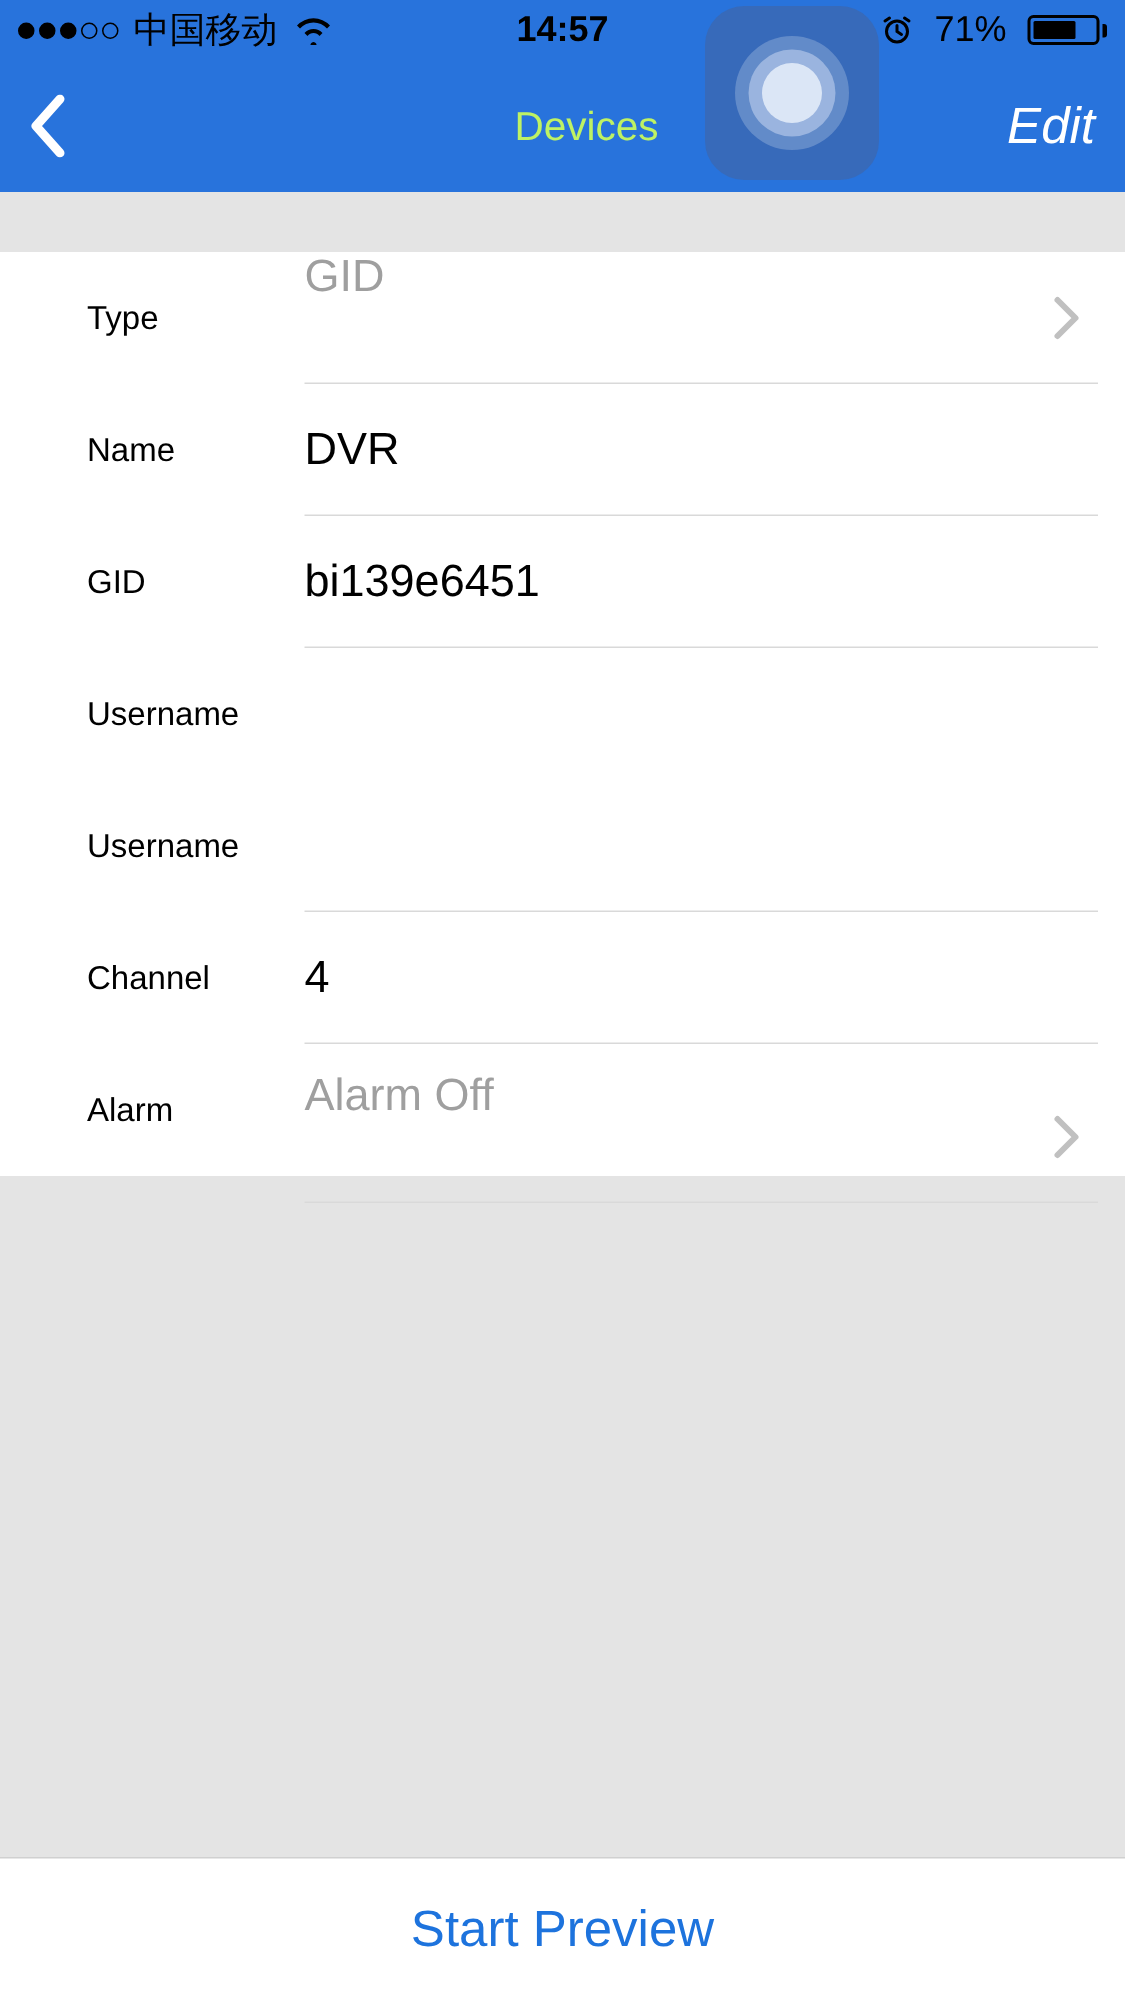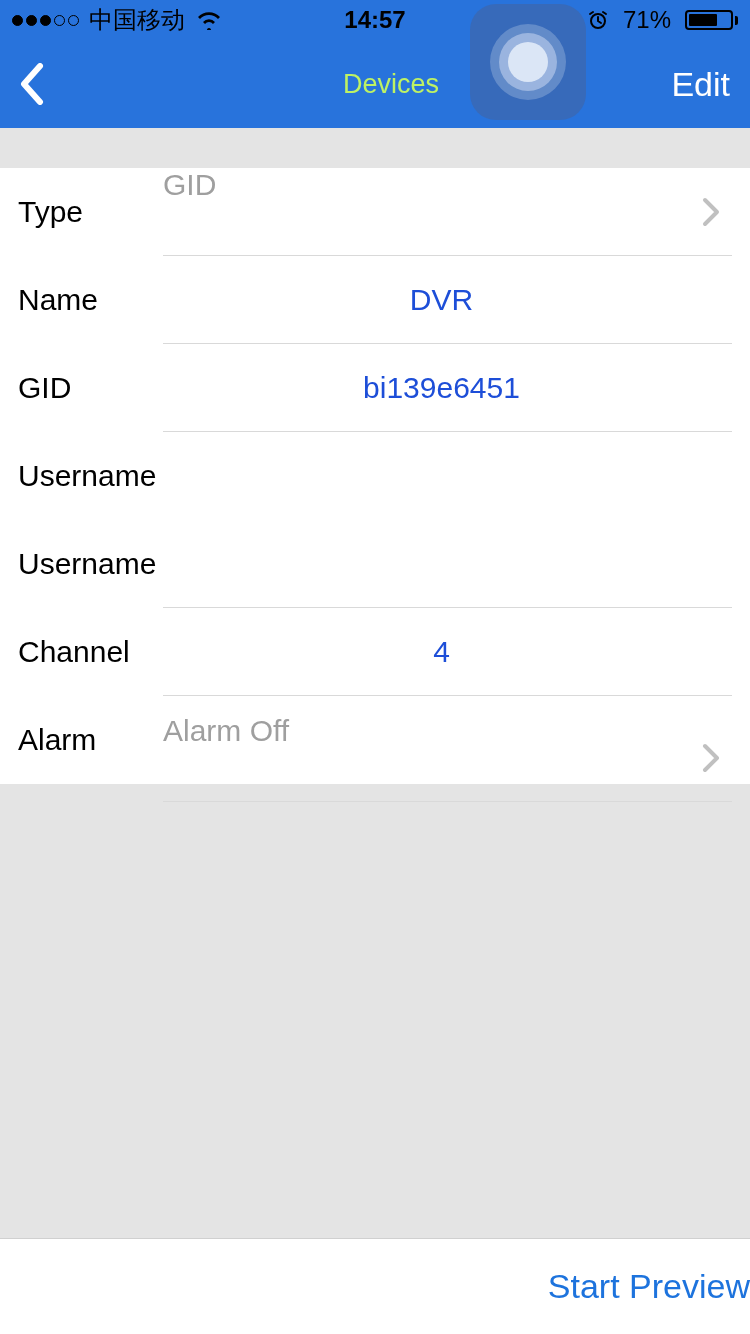--- a/index.html
+++ b/index.html
@@ -17,43 +17,43 @@
     .alarm-ic svg { display: block; }
     .battery { display: flex; align-items: center; gap: 2px; }
     .battery-body { width: 48px; height: 20px; border: 2px solid #000; border-radius: 4px; position: relative; padding: 2px; }
     .battery-fill { height: 100%; width: 71%; background: #000; border-radius: 1px; }
     .battery-tip { width: 3px; height: 9px; background: #000; border-radius: 0 2px 2px 0; }
 
     
     .nav-bar { height: 88px; background: #2873dc; display: flex; align-items: center; justify-content: space-between; padding: 0 20px; position: relative; }
     .nav-title { color: #bef264; font-size: 27px; font-weight: 500; position: absolute; left: 50%; transform: translateX(-50%); margin-left: 16px; }
     .nav-back svg { display: block; }
-    .nav-edit { color: #fff; font-size: 34px; }
+    .nav-edit { color: #fff; font-size: 34px; font-style: italic; }
     
     
     .assistive { position: absolute; top: 4px; left: 470px; width: 116px; height: 116px; background: rgba(58,105,180,0.85); border-radius: 26px; display: flex; align-items: center; justify-content: center; z-index: 10; }
     .assistive-inner1 { width: 76px; height: 76px; background: rgba(180,200,230,0.35); border-radius: 50%; display: flex; align-items: center; justify-content: center; }
     .assistive-inner2 { width: 58px; height: 58px; background: rgba(200,215,240,0.55); border-radius: 50%; display: flex; align-items: center; justify-content: center; }
     .assistive-inner3 { width: 40px; height: 40px; background: rgba(230,238,250,0.85); border-radius: 50%; }
 
     
     .spacer-top { height: 40px; background: #e4e4e4; }
 
     
     .form { background: #fff; }
     .row { display: flex; align-items: center; height: 88px; padding: 0 18px 0 18px; }
-    .row-label { width: 145px; color: #000; font-size: 30px; flex-shrink: 0; }
+    .row-label { width: 145px; color: #000; font-size: 22px; flex-shrink: 0; margin-left: 40px; }
     .row-value-wrap { flex: 1; height: 100%; display: flex; align-items: center; border-bottom: 1px solid #d9d9d9; padding-right: 12px; }
     .row:last-child .row-value-wrap { border-bottom: 1px solid #d9d9d9; margin-top: 36px; }
     .row-value { flex: 1; color: #9f9f9f; font-size: 30px; border: none; outline: none; background: transparent; height: 100%; }
-    .row-value.input { color: #1d4ed8; text-align: center; }
+    .row-value.input { color: #000000; }
     .chevron-right svg { display: block; }
 
     
-    .footer { position: absolute; bottom: 0; left: 0; right: 0; height: 96px; background: #fff; display: flex; align-items: center; justify-content: flex-end; border-top: 1px solid #d0d0d0; }
+    .footer { position: absolute; bottom: 0; left: 0; right: 0; height: 96px; background: #fff; display: flex; align-items: center; justify-content: center; border-top: 1px solid #d0d0d0; }
     .footer-btn { color: #1d73dd; font-size: 34px; font-weight: 500; }
     
     .container { position: relative; width: 750px; height: 1334px; }
   </style>
 </head>
 <body>
 
 <div class="container">
 
   <div class="status-bar">

